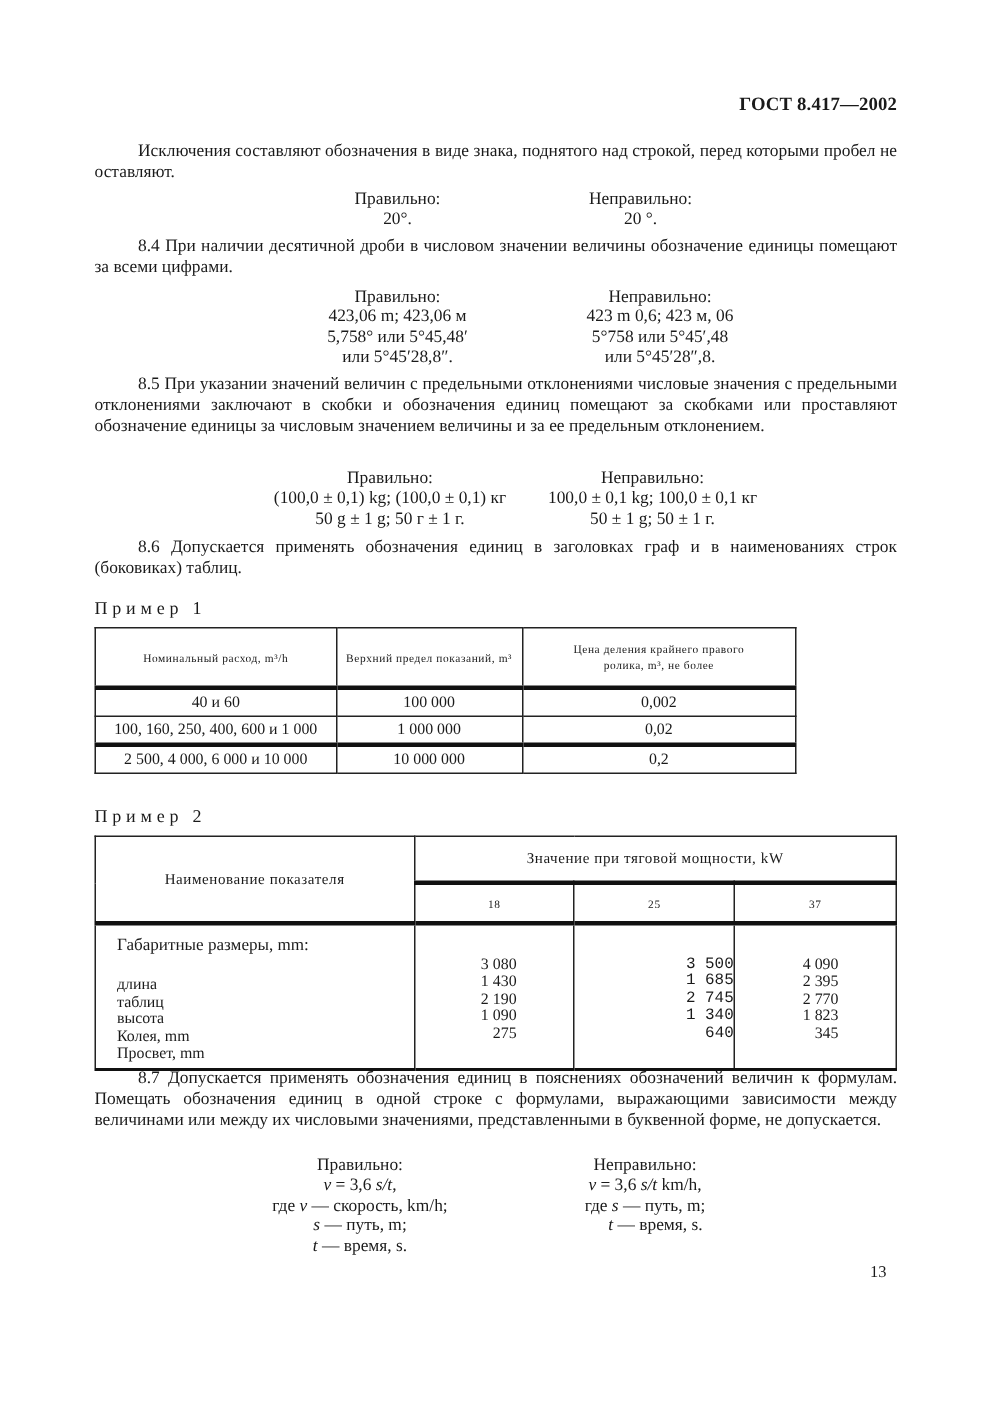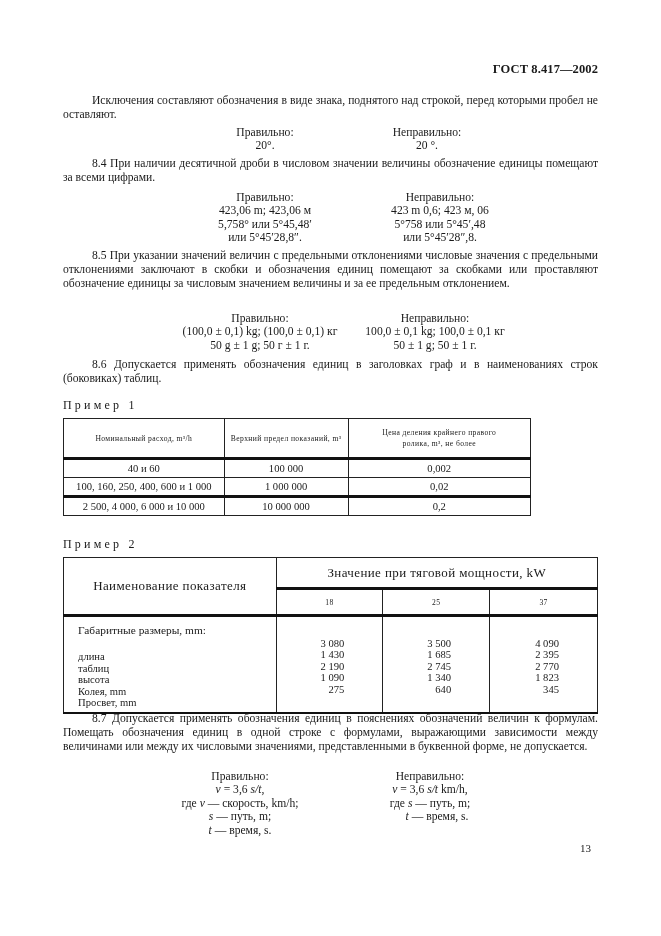--- a/index.html
+++ b/index.html
@@ -13,21 +13,21 @@
   .primer { left:63px; font-size:12px; letter-spacing:3.2px; }
   table.t { position:absolute; border-collapse:collapse; }
   table.t td { border:1px solid #222; text-align:center; padding:0; }
   .t1 { left:63px; top:418px; width:468px; }
   .t1 td { font-size:10.6px; }
   .t1 .hdr td { height:38px; font-size:7.6px; letter-spacing:0.4px; line-height:11px; }
   .t1 .hdr td { border-bottom:3px solid #111; }
   .t1 .r td { height:17px; }
   .t1 .r2 td { border-bottom:3px solid #111; }
   .t2 { left:63px; top:557px; width:535px; }
-  .t2 .h1 td { height:29px; font-size:13px; letter-spacing:0.4px; }
+  .t2 .h1 td { height:29px; font-size:10px; letter-spacing:0.4px; }
   .t2 .h1 td.sp { border-bottom:3px solid #111; }
   .t2 .h2 td { height:24px; font-size:7.6px; letter-spacing:0.4px; border-bottom:3px solid #111; }
   .t2 .h1 td.name { border-bottom:3px solid #111; }
   .t2 .body td { vertical-align:top; font-size:10.6px; line-height:11.4px; padding-top:8px; padding-bottom:4px; border-bottom:2px solid #111; }
   .t2 .body td.lab { text-align:left; padding-left:14px; }
   .t2 .body td.num { text-align:right; }
   .num .inner { display:inline-block; text-align:right; }
   .lab .first { font-size:11.4px; margin-bottom:15px; }
   .pnum { right:70px; top:842px; font-size:11px; }
   i { font-style:italic; }
@@ -136,21 +136,21 @@
       <div>Просвет, mm</div>
     </td>
     <td class="num" style="padding-right:38px;">
       <div class="inner"><div style="height:13px"></div>
       <div>3 080</div>
       <div>1 430</div>
       <div>2 190</div>
       <div>1 090</div>
       <div>275</div></div>
     </td>
-    <td class="num" style="padding-right:38px;">
+    <td class="num" style="font-family:Liberation Mono, monospace;">
       <div class="inner"><div style="height:13px"></div>
       <div>3 500</div>
       <div>1 685</div>
       <div>2 745</div>
       <div>1 340</div>
       <div>640</div></div>
     </td>
     <td class="num" style="padding-right:38px;">
       <div class="inner"><div style="height:13px"></div>
       <div>4 090</div>

